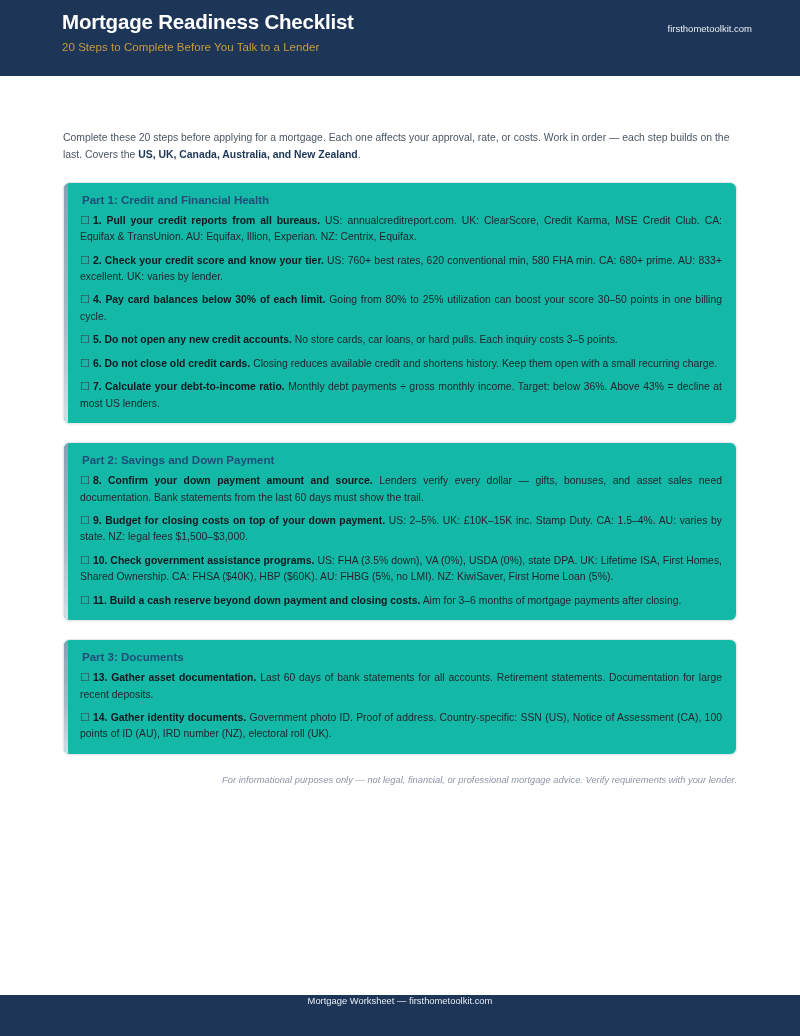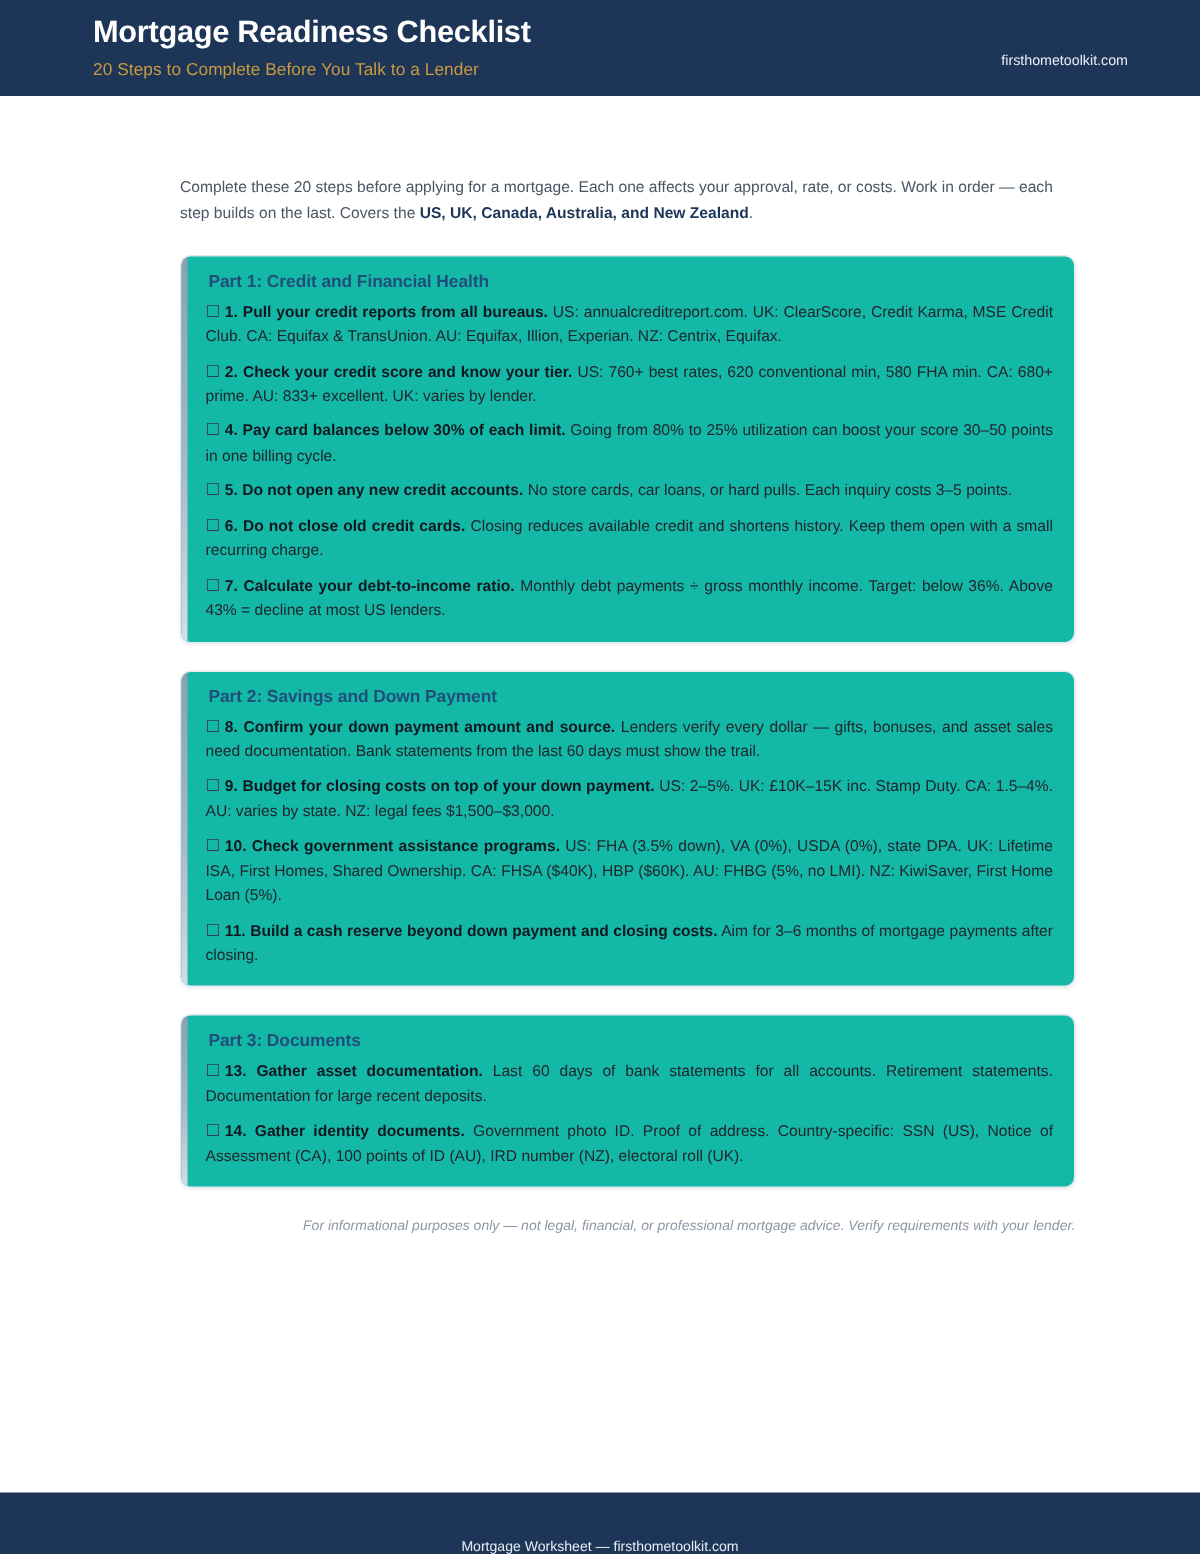--- a/index.html
+++ b/index.html
@@ -13,21 +13,21 @@
     background: #ffffff;
     font-family: "Liberation Sans", sans-serif;
     color: #2d3a47;
     overflow: hidden;
     position: relative;
   }
 
   
   .header {
     background: #1d3557;
-    height: 64px;
+    height: 76px;
     box-sizing: border-box;
     padding: 9px 60px 0 62px;
     position: relative;
   }
   .header-title {
     font-size: 20.5px;
     font-weight: bold;
     color: #ffffff;
     letter-spacing: -0.2px;
     line-height: 1.25;
@@ -35,30 +35,29 @@
   }
   .header-subtitle {
     font-size: 11.5px;
     color: #c99a3f;
     margin-top: 6px;
     letter-spacing: 0.05px;
   }
   .header-site {
     position: absolute;
     right: 48px;
-    top: 35px;
+    top: 23px;
     font-size: 9.5px;
     color: #e8edf3;
   }
 
   
   .page {
-    padding: 0 83px;
+    padding: 0 63px;
     box-sizing: border-box;
-    margin-left: 37px;
   }
 
   .intro {
     font-size: 10.4px;
     line-height: 1.62;
     color: #4a5663;
     margin-top: 54px;
     letter-spacing: 0.01px;
   }
   .intro b {
@@ -132,21 +131,21 @@
   .footer {
     position: absolute;
     left: 0;
     right: 0;
     bottom: 0;
     height: 41px;
     background: #1d3557;
     color: #e6ebf2;
     font-size: 9.4px;
     display: flex;
-    align-items: flex-end;
+    align-items: flex-start;
     justify-content: center;
   }
 </style>
 </head>
 <body>
 
 <div class="header">
   <div class="header-title">Mortgage Readiness Checklist</div>
   <div class="header-subtitle">20 Steps to Complete Before You Talk to a Lender</div>
   <div class="header-site">firsthometoolkit.com</div>

